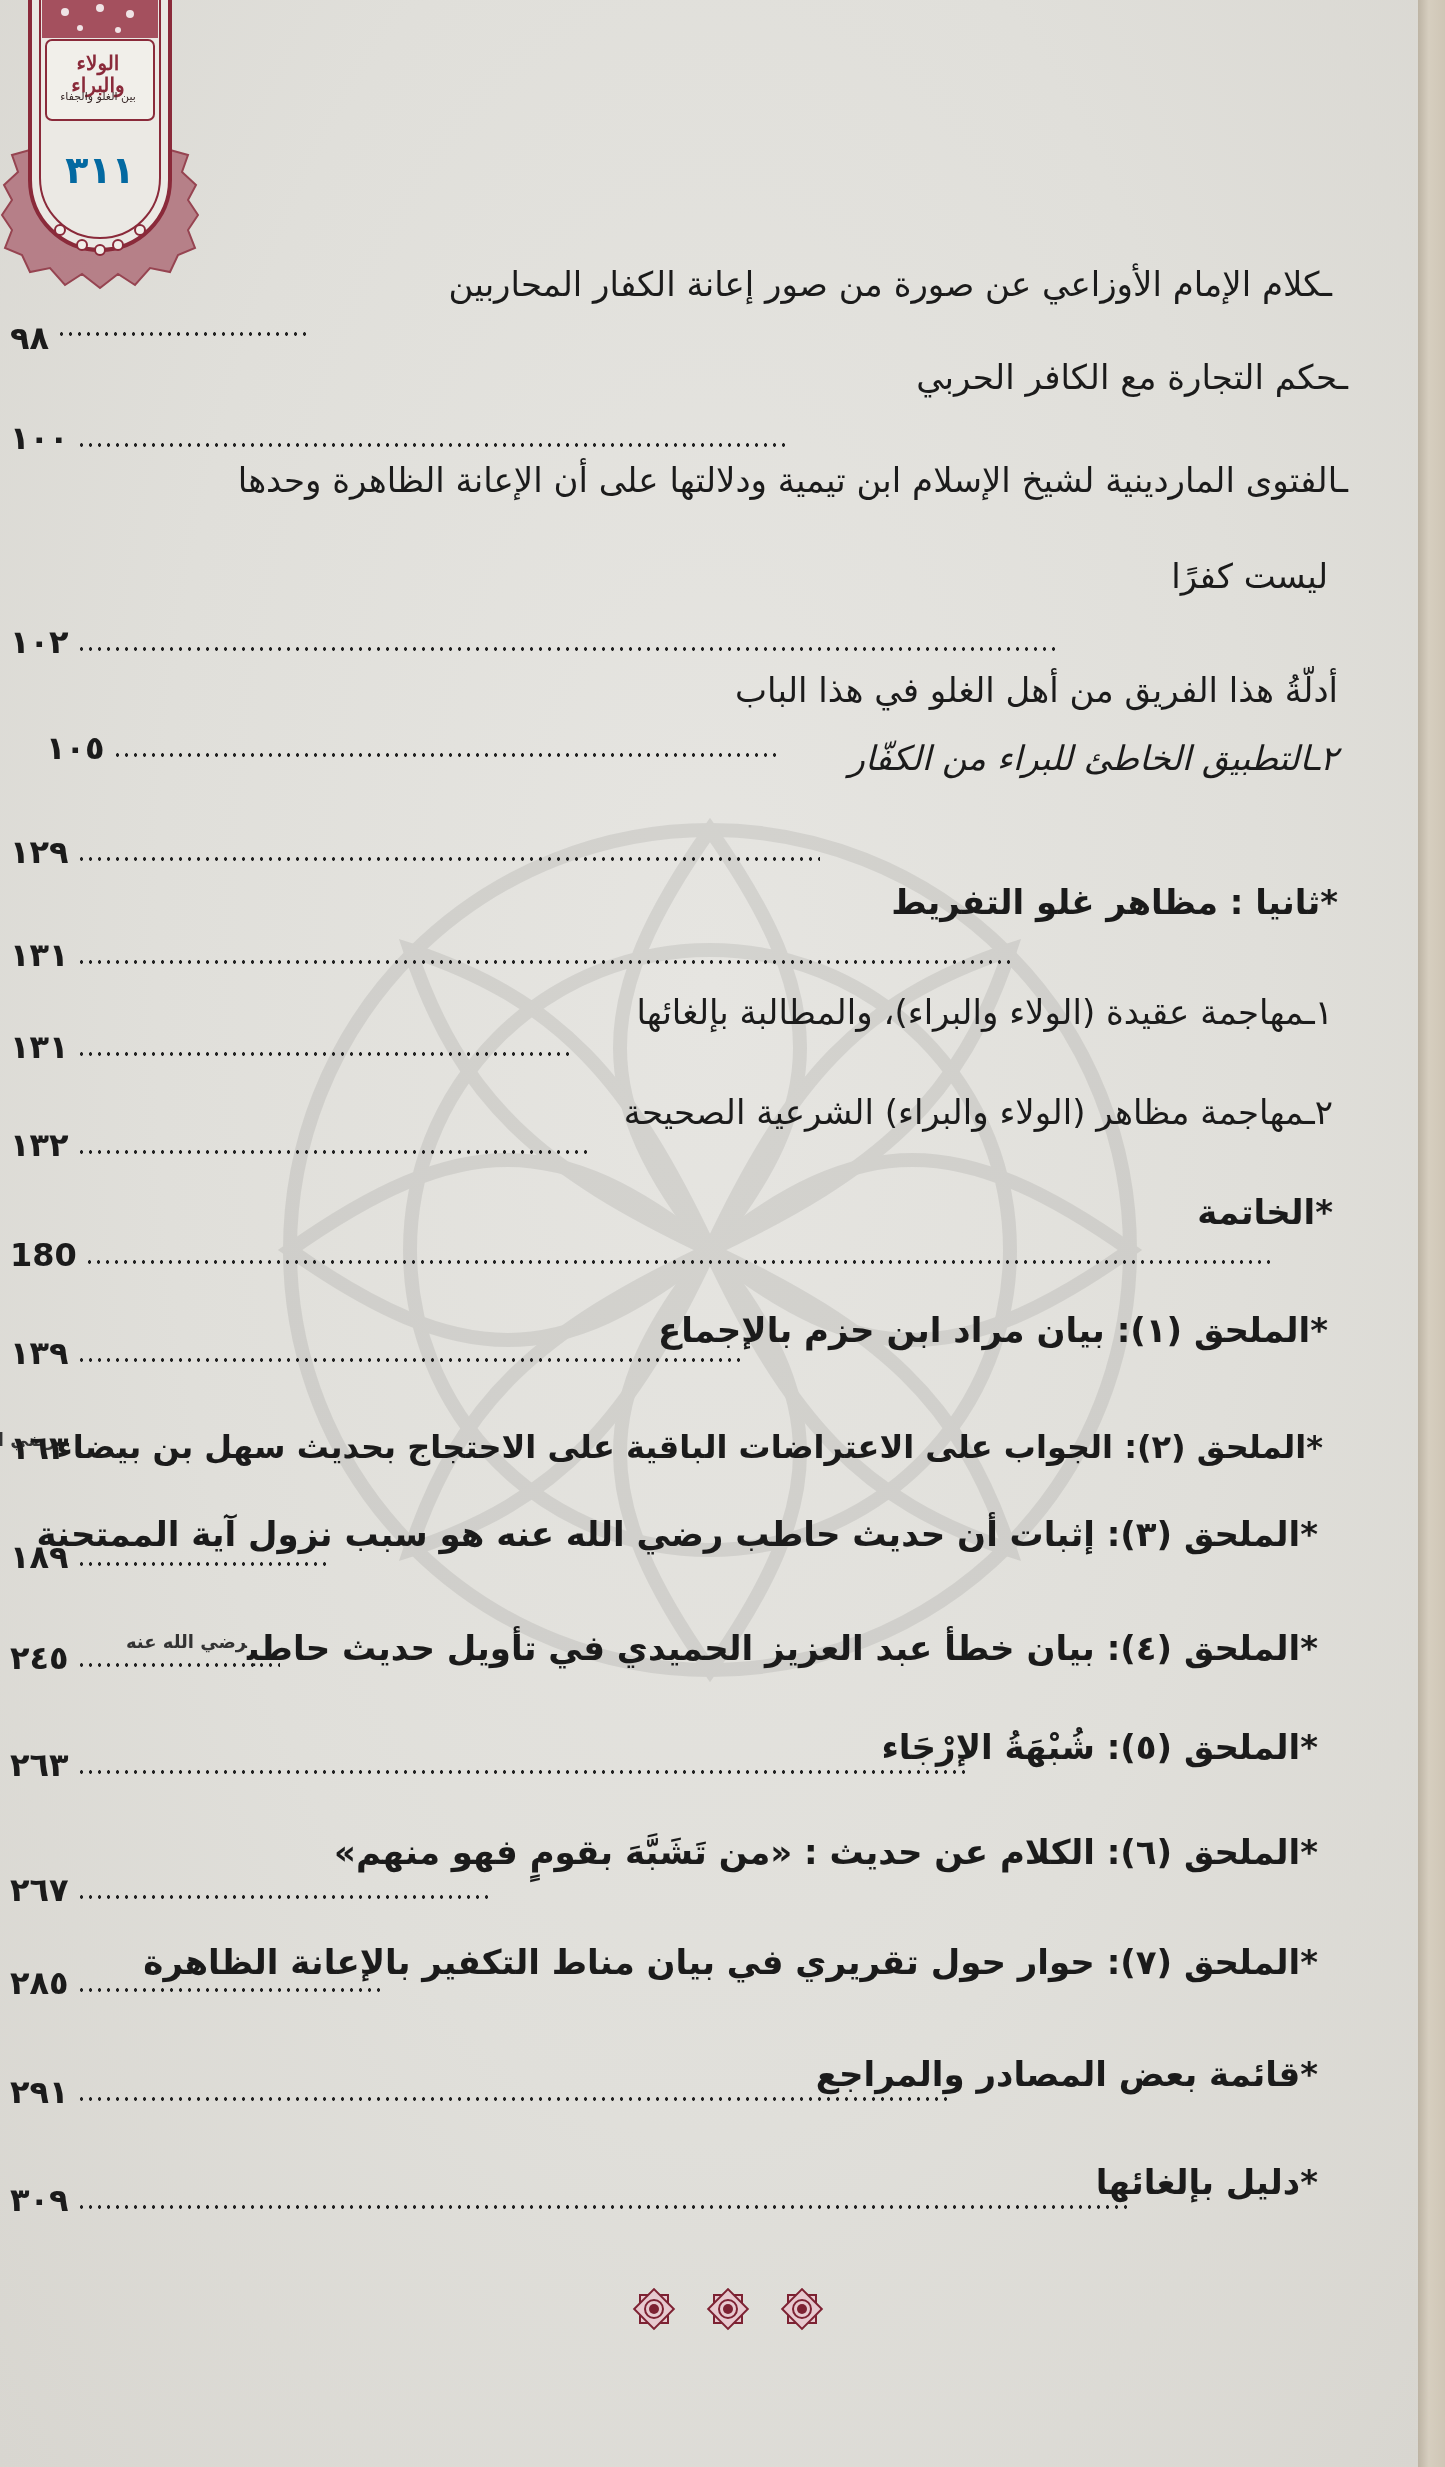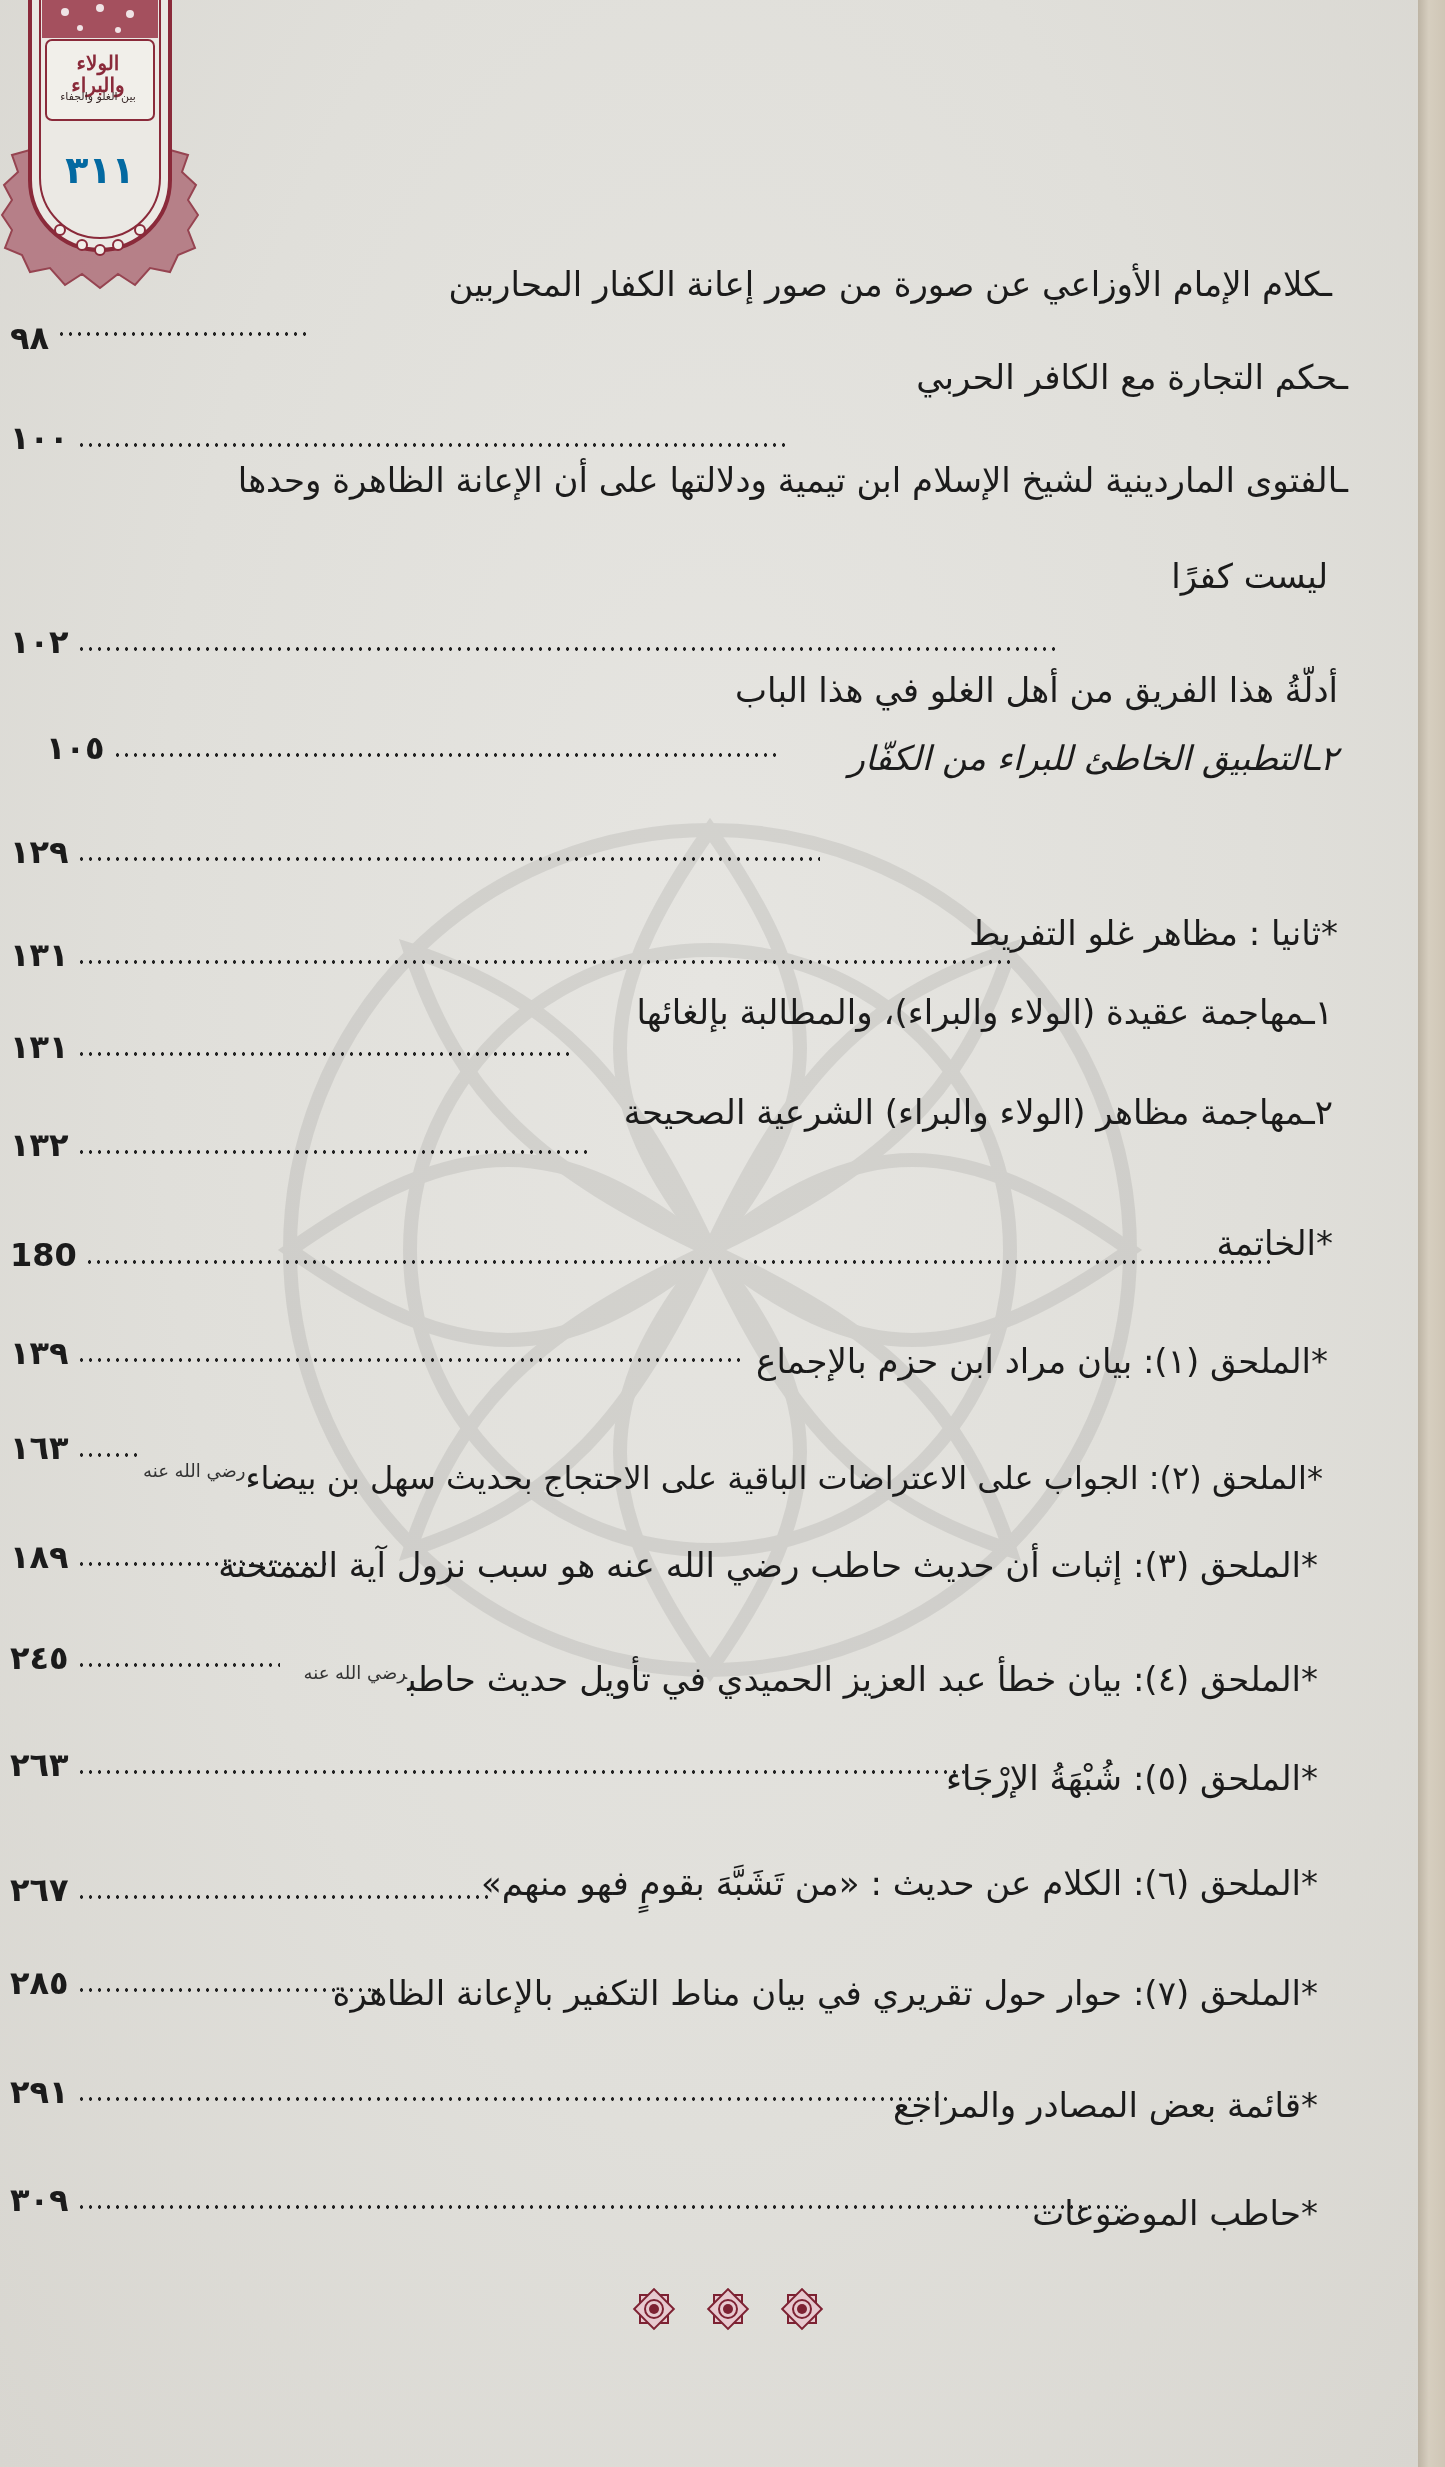--- a/index.html
+++ b/index.html
@@ -101,21 +101,21 @@
       color: #1b1b1b;
       font-family: "DejaVu Sans", sans-serif;
     }
     .entry .line {
       position: absolute;
       right: 0;
       white-space: nowrap;
       font-size: 34px;
       line-height: 44px;
     }
-    .entry.bold .line { font-weight: normal; margin-top: 31px; }
+    .entry.bold .line { font-weight: bold; }
     .leader-row {
       position: absolute;
       left: 0;
       height: 40px;
       display: flex;
       direction: ltr;
       align-items: flex-end;
     }
     .pnum {
       font-size: 32px;
@@ -336,21 +336,21 @@
 
   <div class="entry bold" style="right:100px; top:2052px; width:1300px; height:60px;">
     <div class="line"><span class="marker">*</span><span>قائمة بعض المصادر والمراجع</span></div>
   </div>
   <div class="leader-row" style="top:2072px; width:940px; left:10px;text-align:right;">
     <span class="pnum">٢٩١</span>
       <span class="dots"></span>
   </div>
 
   <div class="entry bold" style="right:100px; top:2160px; width:1300px; height:60px;">
-    <div class="line"><span class="marker">*</span><span>حاطب الموضوعات</span></div>
+    <div class="line"><span class="marker">*</span><span>دليل بإلغائها</span></div>
   </div>
   <div class="leader-row" style="top:2180px; width:1120px; left:10px;">
     <span class="pnum">٣٠٩</span>
       <span class="dots"></span>
   </div>
 </div>
 
 <div class="ornaments">
   <svg class="ornament" viewBox="0 0 48 48">
     <g fill="#e7c9cf" stroke="#7d2233" stroke-width="2">

